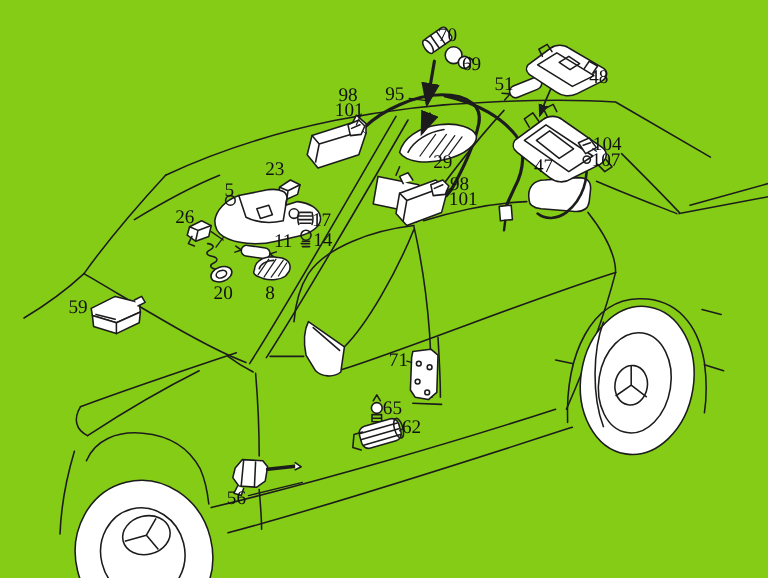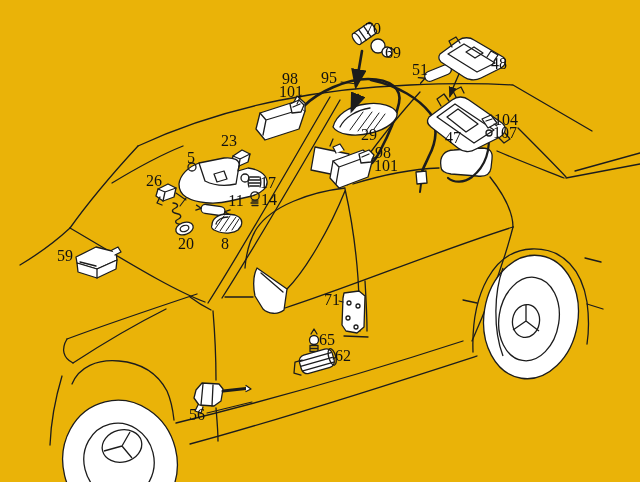--- a/index.html
+++ b/index.html
@@ -1,19 +1,19 @@
 <!DOCTYPE html>
 <html><head>
 <meta charset="utf-8">
 <style>
   html,body{margin:0;padding:0;background:#ffffff;}
   .stage{
     position:relative;
     width:640px;height:482px;
-    background:#eab308;
+    background:#84cc16;
     font-family:"Liberation Serif","DejaVu Serif",serif;
     overflow:hidden;
   }
   .stage svg{display:block;width:640px;height:482px;}
   text{
     font-family:"Liberation Serif","DejaVu Serif",serif;
     font-size:16px;
     fill:#111111;
   }
 </style>

